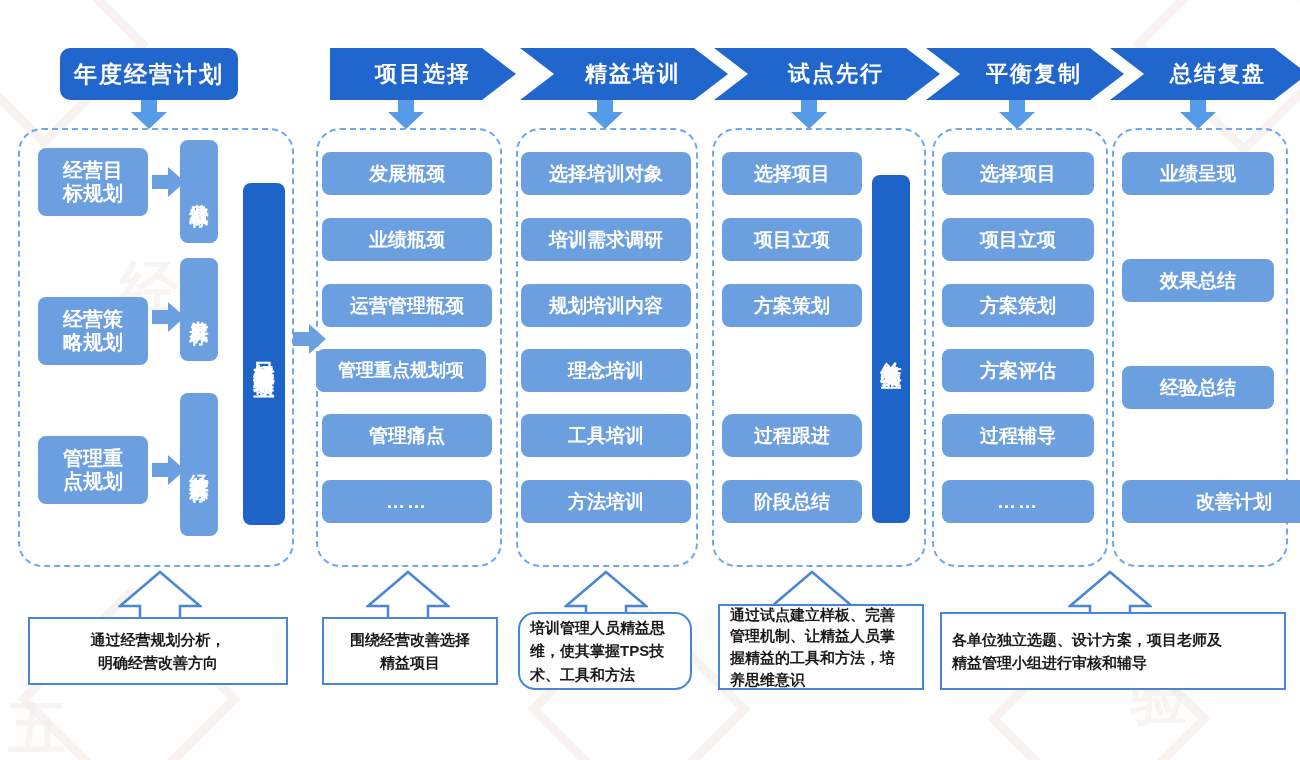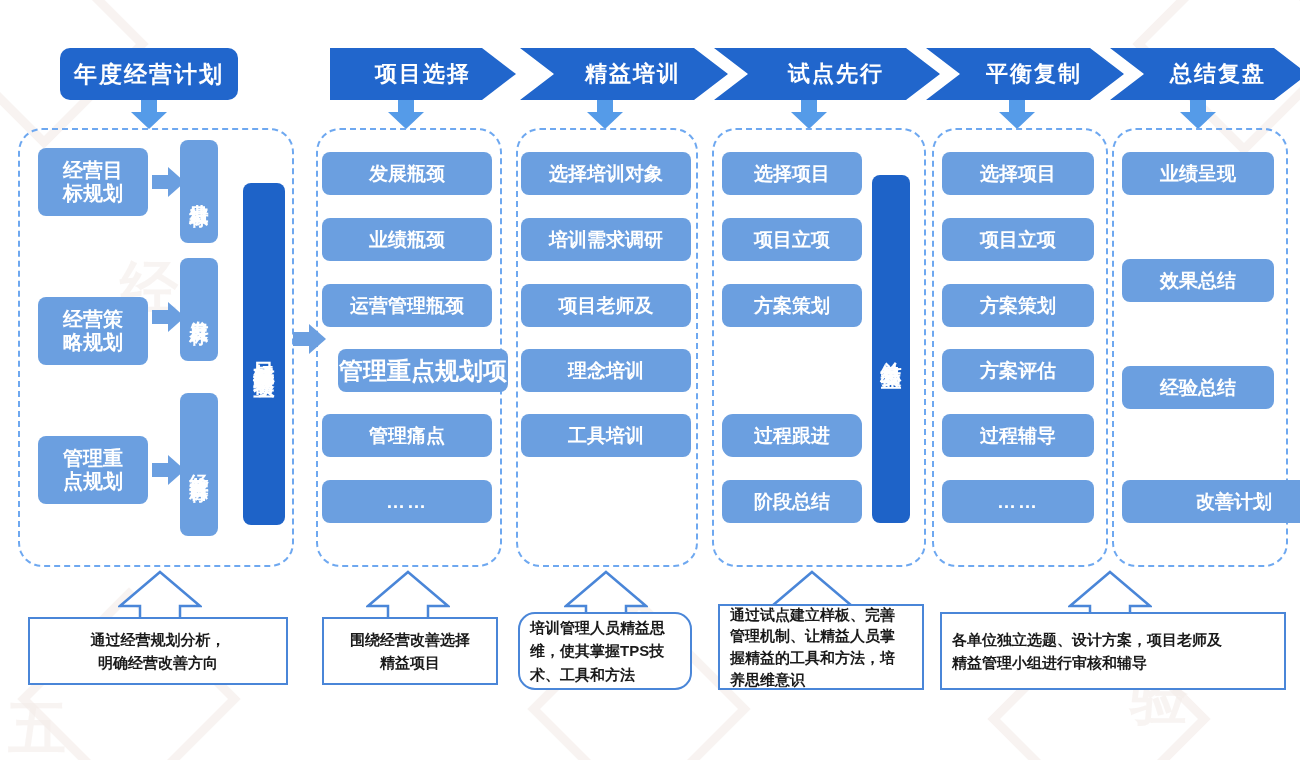--- a/index.html
+++ b/index.html
@@ -154,29 +154,30 @@
   <div class="pill vert dark" style="left:243px;top:183px;width:42px;height:342px;font-size:21px;">目标解读及经营立项</div>
 
   <div class="r-arrow" style="left:293px;top:324px;">
     <div class="shaft"></div>
       <div class="head"></div>
   </div>
 
   <div class="pill" style="left:322px;top:152px;width:170px;height:43px;font-size:19px;">发展瓶颈</div>
   <div class="pill" style="left:322px;top:218px;width:170px;height:43px;font-size:19px;">业绩瓶颈</div>
   <div class="pill" style="left:322px;top:284px;width:170px;height:43px;font-size:19px;">运营管理瓶颈</div>
-  <div class="pill" style="left:338px;top:349px;width:170px;height:43px;font-size:24px;">管理重点规划项</div>
+  <div class="pill" style="left:316px;top:349px;width:170px;height:43px;font-size:18px;">管理重点规划项</div>
   <div class="pill" style="left:322px;top:414px;width:170px;height:43px;font-size:19px;">管理痛点</div>
   <div class="pill" style="left:322px;top:480px;width:170px;height:43px;font-size:19px;letter-spacing:2px;">……</div>
 
   <div class="pill" style="left:521px;top:152px;width:170px;height:43px;font-size:19px;">选择培训对象</div>
   <div class="pill" style="left:521px;top:218px;width:170px;height:43px;font-size:19px;">培训需求调研</div>
-  <div class="pill" style="left:521px;top:284px;width:170px;height:43px;font-size:19px;">项目老师及</div>
+  <div class="pill" style="left:521px;top:284px;width:170px;height:43px;font-size:19px;">规划培训内容</div>
   <div class="pill" style="left:521px;top:349px;width:170px;height:43px;font-size:19px;">理念培训</div>
   <div class="pill" style="left:521px;top:414px;width:170px;height:43px;font-size:19px;">工具培训</div>
+  <div class="pill" style="left:521px;top:480px;width:170px;height:43px;font-size:19px;">方法培训</div>
 
   <div class="pill" style="left:722px;top:152px;width:140px;height:43px;font-size:19px;">选择项目</div>
   <div class="pill" style="left:722px;top:218px;width:140px;height:43px;font-size:19px;">项目立项</div>
   <div class="pill" style="left:722px;top:284px;width:140px;height:43px;font-size:19px;">方案策划</div>
   <div class="pill" style="left:722px;top:414px;width:140px;height:43px;font-size:19px;border-radius:11px;">过程跟进</div>
   <div class="pill" style="left:722px;top:480px;width:140px;height:43px;font-size:19px;">阶段总结</div>
 
   <div class="pill vert dark" style="left:872px;top:175px;width:38px;height:348px;font-size:21px;">总结复盘</div>
 
   <div class="pill" style="left:942px;top:152px;width:152px;height:43px;font-size:19px;">选择项目</div>

